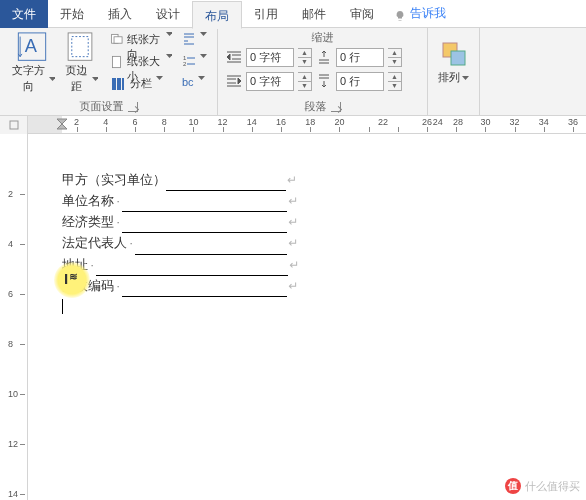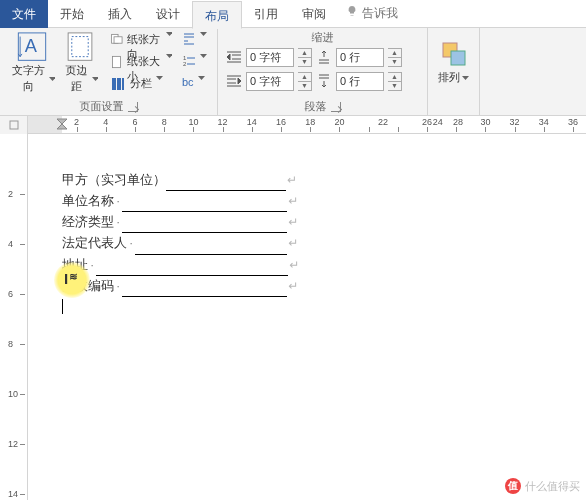--- a/index.html
+++ b/index.html
@@ -1,21 +1,21 @@
 <!DOCTYPE html>
 <html><head>
 <meta charset="utf-8">
 <style>
 *{margin:0;padding:0;box-sizing:border-box;font-family:"Microsoft YaHei",sans-serif;-webkit-font-smoothing:antialiased}
 body{width:586px;height:500px;background:#fff;overflow:hidden;position:relative;font-size:12px;color:#333}
 .ribbon-tabs{display:flex;align-items:center;height:28px;background:#fff;border-bottom:1px solid #d4d4d4}
 .tab{padding:0 12px;height:28px;line-height:28px;font-size:12px;color:#444;cursor:pointer}
 .tab.file{background:#2b579a;color:#fff}
 .tab.active{background:#f3f3f3;border:1px solid #d4d4d4;border-bottom:1px solid #f3f3f3;color:#2b579a;position:relative;top:1px}
-.tell-me{display:flex;align-items:flex-start;padding:0 8px;color:#737373}
+.tell-me{display:flex;align-items:flex-end;padding:0 8px;color:#3b82f6}
 .tell-me svg{margin-right:4px}
 .ribbon{display:flex;height:88px;background:#f3f3f3;border-bottom:1px solid #d4d4d4}
 .group{border-right:1px solid #d4d4d4;padding:2px 6px 1px;display:flex;flex-direction:column;justify-content:space-between}
 .group-label{font-size:11px;color:#666;text-align:center;display:flex;align-items:center;justify-content:center;gap:4px}
 .group-body{display:flex;align-items:flex-start;flex:1}
 .big-btn{display:flex;flex-direction:column;align-items:center;justify-content:center;padding:2px 4px;cursor:pointer;height:66px}
 .big-btn .lbl{font-size:11px;color:#333;line-height:1.4;text-align:center;margin-top:2px;display:flex;align-items:center;gap:2px}
 .small-stack{display:flex;flex-direction:column;gap:0;margin-left:4px}
 .small-btn{display:flex;align-items:flex-start;gap:4px;padding:2px 4px;height:22px;cursor:pointer;font-size:11px}
 .spin-row{display:flex;align-items:center;gap:4px;height:22px;margin:0 2px}
@@ -52,20 +52,21 @@
 </head>
 <body>
 
 <div class="ribbon-tabs">
   <div class="tab file">文件</div>
   <div class="tab">开始</div>
   <div class="tab">插入</div>
   <div class="tab">设计</div>
   <div class="tab active">布局</div>
   <div class="tab">引用</div>
+  <div class="tab">邮件</div>
   <div class="tab">审阅</div>
   <div class="tell-me">
     <svg width="12" height="12" viewBox="0 0 24 24">
         <path fill="#a0a0a0" d="M9 21h6v-1H9v1zm3-19a7 7 0 00-4 12.7V17h8v-2.3A7 7 0 0012 2z"></path>
       </svg>
     <span>告诉我</span>
   </div>
 </div>
 
 <div class="ribbon">

